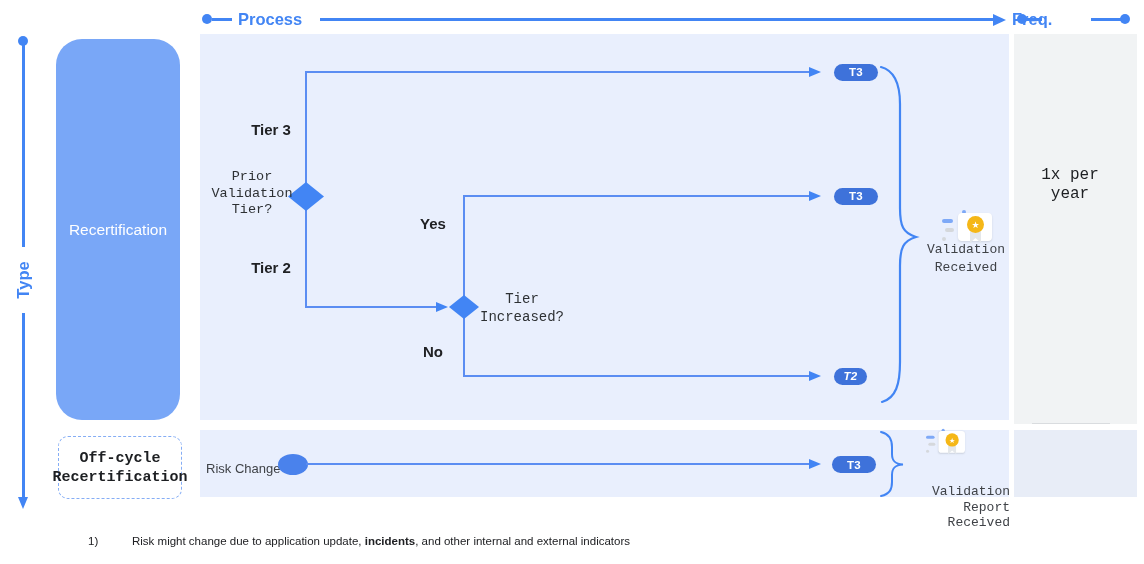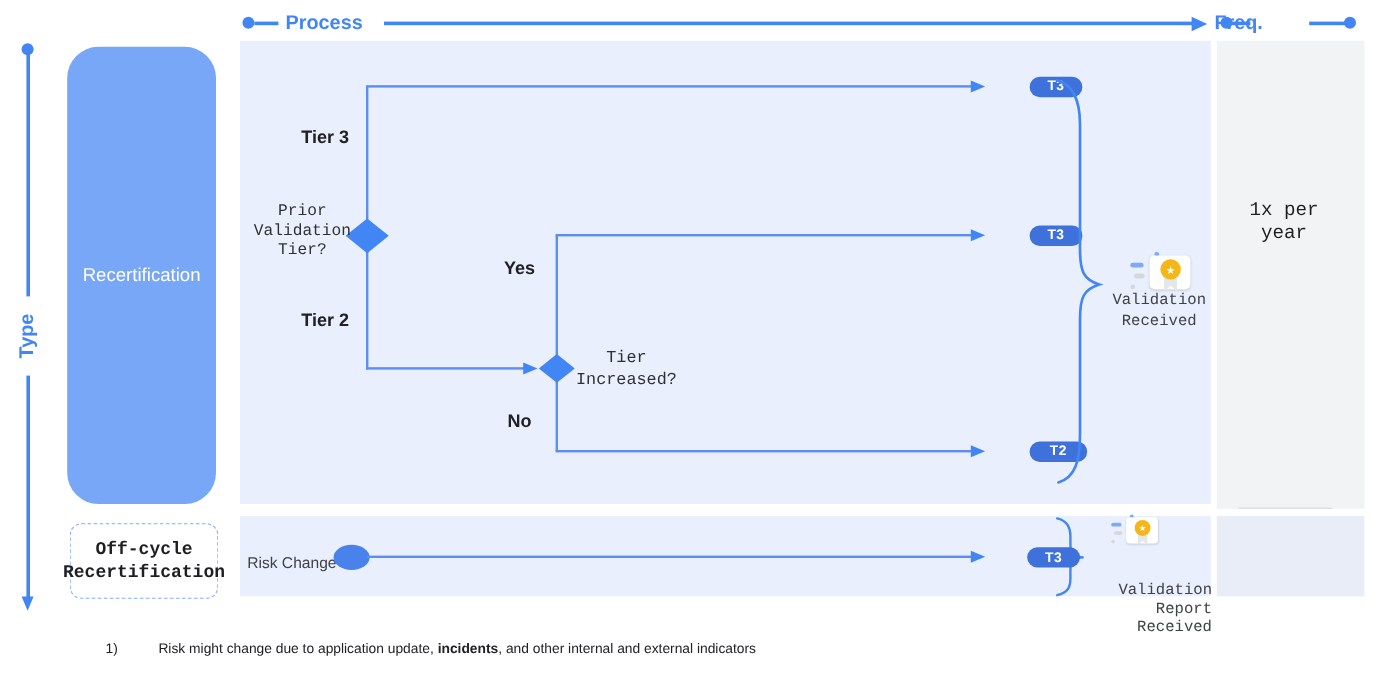--- a/index.html
+++ b/index.html
@@ -19,21 +19,21 @@
   .axis-line{background:#4285f4;}
   .axis-label{color:#4285f4;font-weight:700;font-size:16.5px;}
   
   .fl{background:#5b8df2;}
   .fl-h{height:2.2px;}
   .fl-v{width:2.2px;}
   .arr-r{width:0;height:0;border-top:5.5px solid transparent;border-bottom:5.5px solid transparent;border-left:12px solid #4285f4;}
   .arr-d{width:0;height:0;border-left:5.5px solid transparent;border-right:5.5px solid transparent;border-top:12px solid #4285f4;}
   .diamond{background:#4285f4;clip-path:polygon(50% 0,100% 50%,50% 100%,0 50%);}
   .pill{background:#3e72da;color:#fff;border-radius:9px;display:flex;align-items:center;justify-content:center;
-        font-size:11.5px;font-weight:700;letter-spacing:.4px;margin-left:24px;}
+        font-size:11.5px;font-weight:700;letter-spacing:.4px;}
   .lane-box{background:#79a7f7;border-radius:26px;display:flex;align-items:center;justify-content:center;
             color:#fff;font-size:15.5px;font-weight:500;}
   .dashed-box{background:#fff;border:1.5px dashed #85adf5;border-radius:10px;display:flex;align-items:center;justify-content:center;
               font-size:15px;font-weight:600;color:#1d1f22;line-height:19px;}
   .bold-label{font-weight:700;font-size:15px;color:#202124;}
   .q-label{font-size:13.5px;line-height:16.5px;color:#2e3134;}
   .note-label{font-size:13px;line-height:16px;color:#3f4247;}
   .freq-label{font-size:16px;line-height:19px;font-weight:500;color:#1d1f22;}
   
   .cert{width:52px;height:36px;}
@@ -99,33 +99,33 @@
   <div class="abs fl fl-h" style="left:463px;top:195px;width:347px;"></div>
   <div class="abs arr-r" style="left:809px;top:190.5px;"></div>
 
   <div class="abs fl fl-v" style="left:463px;top:307px;height:69px;"></div>
   <div class="abs fl fl-h" style="left:463px;top:375px;width:347px;"></div>
   <div class="abs arr-r" style="left:809px;top:370.5px;"></div>
 
   <div class="abs diamond" style="left:288px;top:182px;width:36px;height:29px;"></div>
   <div class="abs diamond" style="left:449px;top:295px;width:30px;height:24px;"></div>
 
-  <div class="abs bold-label center" style="left:226px;top:106px;width:90px;">Tier 3</div>
+  <div class="abs bold-label center" style="left:226px;top:121px;width:90px;">Tier 3</div>
   <div class="abs q-label center preline" style="left:204px;top:169px;width:96px;">Prior
 Validation
 Tier?</div>
   <div class="abs bold-label center" style="left:226px;top:259px;width:90px;">Tier 2</div>
   <div class="abs bold-label center" style="left:398px;top:215px;width:70px;">Yes</div>
   <div class="abs bold-label center" style="left:398px;top:343px;width:70px;">No</div>
   <div class="abs q-label center preline" style="left:479px;top:291px;width:86px;font-size:14px;line-height:17.5px;">Tier
 Increased?</div>
 
   <div class="abs pill" style="left:834px;top:63.5px;width:44px;height:17px;">T3</div>
   <div class="abs pill" style="left:834px;top:187.5px;width:44px;height:17px;">T3</div>
-  <div class="abs pill" style="left:834px;top:367.5px;width:48px;height:17px;">T2</div>
+  <div class="abs pill" style="left:834px;top:367.5px;width:33px;height:17px;font-style:italic;">T2</div>
 
   <svg class="abs" style="left:0;top:0;" width="1144" height="564" viewBox="0 0 1144 564">
     <path d="M 881 67 C 896 71 900 86 900 104 L 900 208 C 900 226 903 233 916 237 C 903 241 900 248 900 266 L 900 362 C 900 384 896 398 882 402" fill="none" stroke="#4285f4" stroke-width="2.2" stroke-linecap="round"></path>
     <path d="M 881 432 C 890 434 892 440 892 447 L 892 454 C 892 461 895 464 903 464.5 C 895 465 892 468 892 475 L 892 482 C 892 489 890 494 881 496" fill="none" stroke="#4285f4" stroke-width="2" stroke-linecap="round"></path>
   </svg>
 
   <div class="abs cert" style="left:942px;top:213px;">
     <div class="d1"></div>
       <div class="d2"></div>
       <div class="d3"></div>

